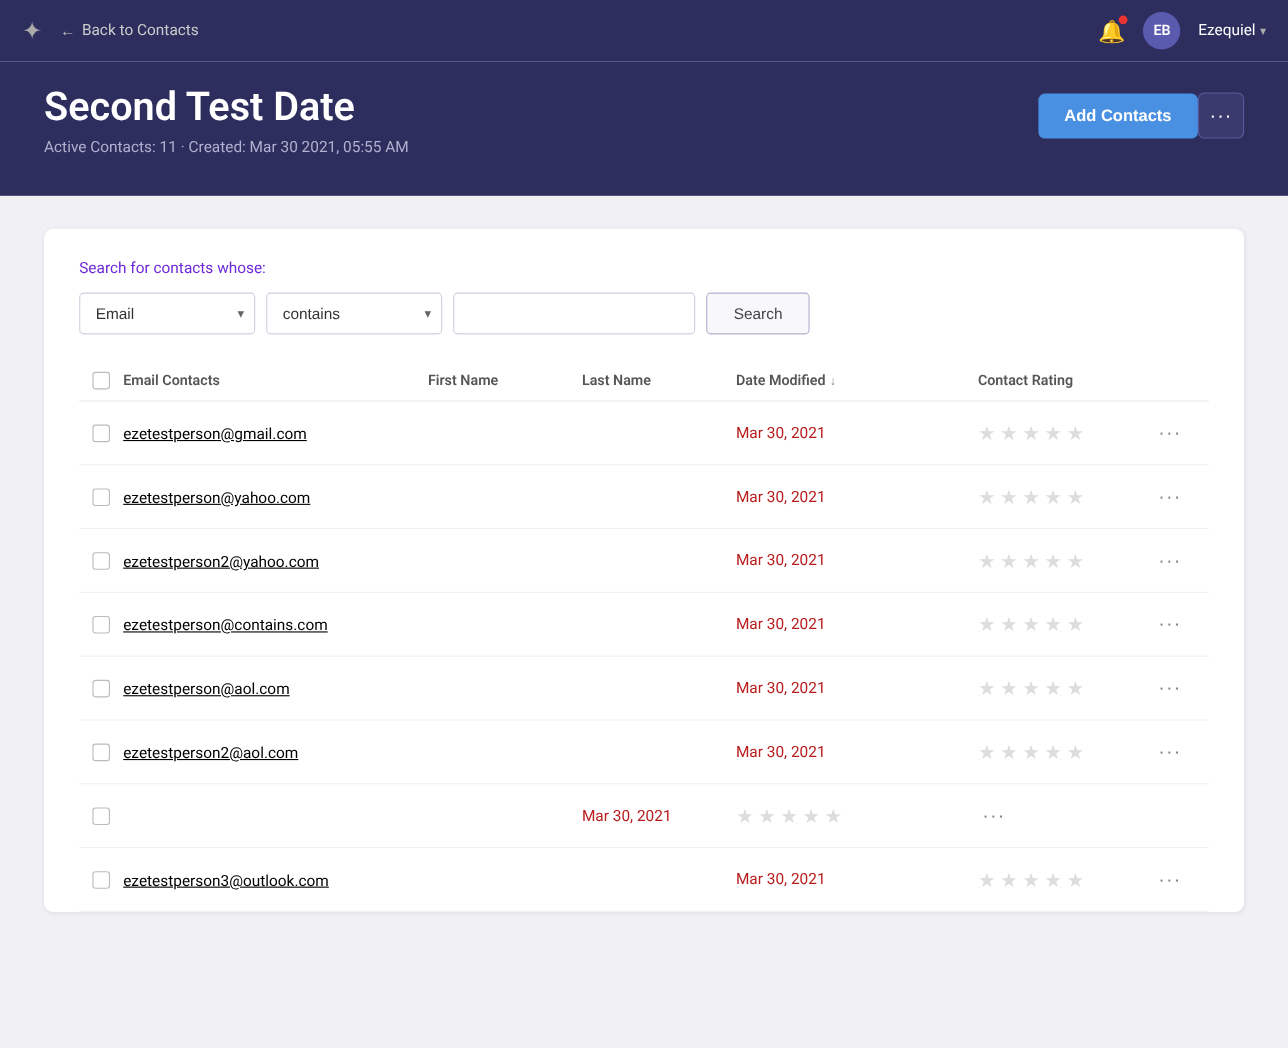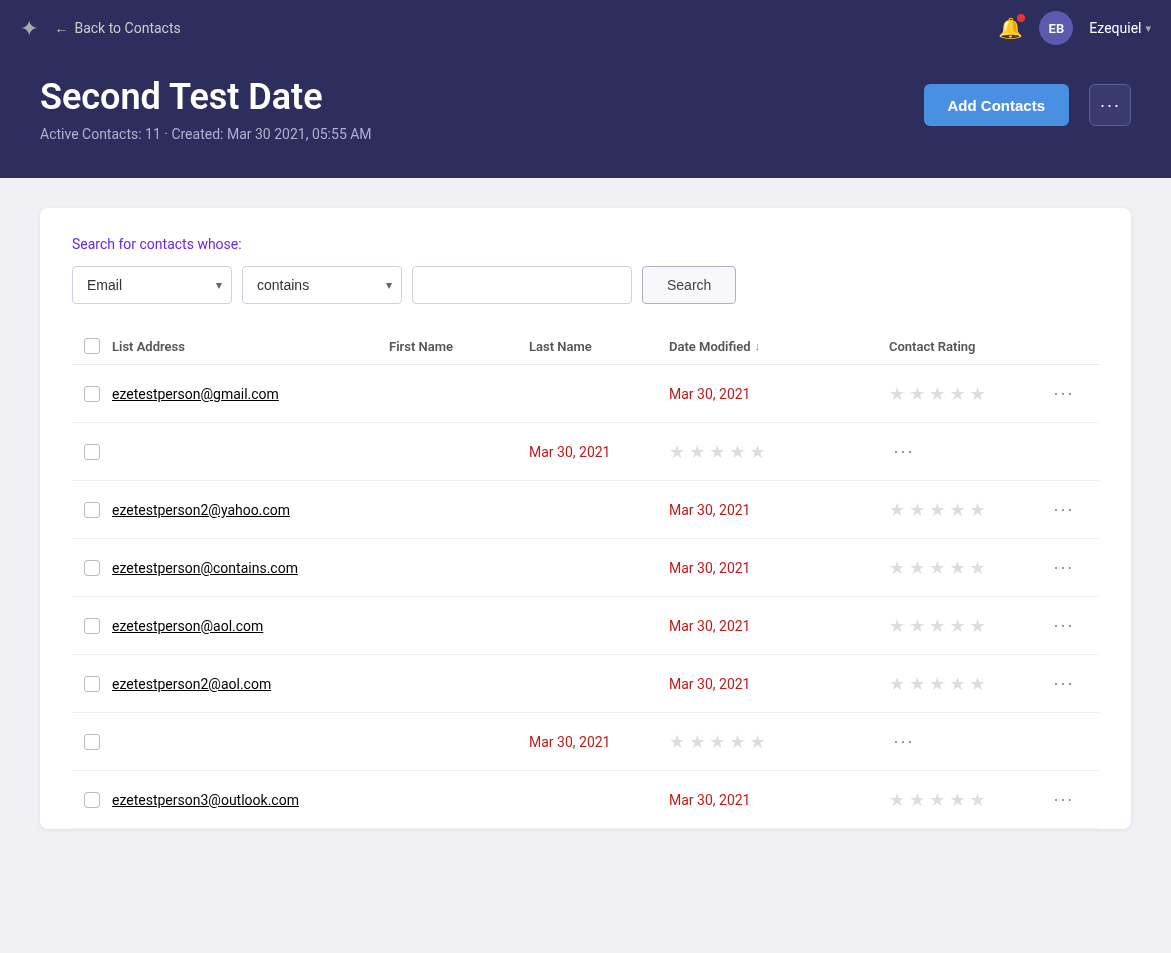--- a/index.html
+++ b/index.html
@@ -28,21 +28,21 @@
     .page-header {
       background: #2d2d5e;
       padding: 20px 40px 36px;
       display: flex;
       align-items: flex-start;
       justify-content: space-between;
     }
     .page-header-left {}
     .page-title { color: #fff; font-size: 36px; font-weight: 600; margin-bottom: 8px; }
     .page-meta { color: #b0b0d0; font-size: 14px; }
-    .page-header-right { display: flex; gap: 20px; margin-top: 8px; }
+    .page-header-right { display: flex; align-items: center; gap: 0; margin-top: 8px; }
     .add-contacts-btn {
       background: #4a90e2;
       color: #fff;
       border: none;
       padding: 12px 24px;
       border-radius: 6px;
       font-size: 15px;
       font-weight: 600;
       cursor: pointer;
     }
@@ -221,21 +221,21 @@
       <input type="text" class="search-input-field" placeholder="" style="">
       <button class="search-btn">Search</button>
     </div>
 
     <div class="table-wrapper">
 
       <div class="table-header">
         <div class="checkbox-cell">
           <input type="checkbox" class="row-checkbox" style="">
         </div>
-        <div class="th">List Address</div>
+        <div class="th">Email Contacts</div>
         <div class="th">First Name</div>
         <div class="th">Last Name</div>
         <div class="th sortable">
           Date Modified
           <span class="sort-icon">↓</span>
         </div>
         <div class="th">Contact Rating</div>
         <div class="th"></div>
       </div>
 
@@ -258,20 +258,23 @@
               <span class="star">★</span>
             </div>
     <div>
       <button class="row-menu-btn">···</button>
     </div>
   </div>
           <div class="table-row">
     <div class="checkbox-cell">
       <input type="checkbox" class="row-checkbox" style="">
     </div>
+    <div>
+      <a class="email-link">ezetestperson@yahoo.com</a>
+    </div>
     <div class="cell-text"></div>
     <div class="cell-text"></div>
     <div class="cell-text">Mar 30, 2021</div>
     <div class="stars">
               <span class="star">★</span>
               <span class="star">★</span>
               <span class="star">★</span>
               <span class="star">★</span>
               <span class="star">★</span>
             </div>

